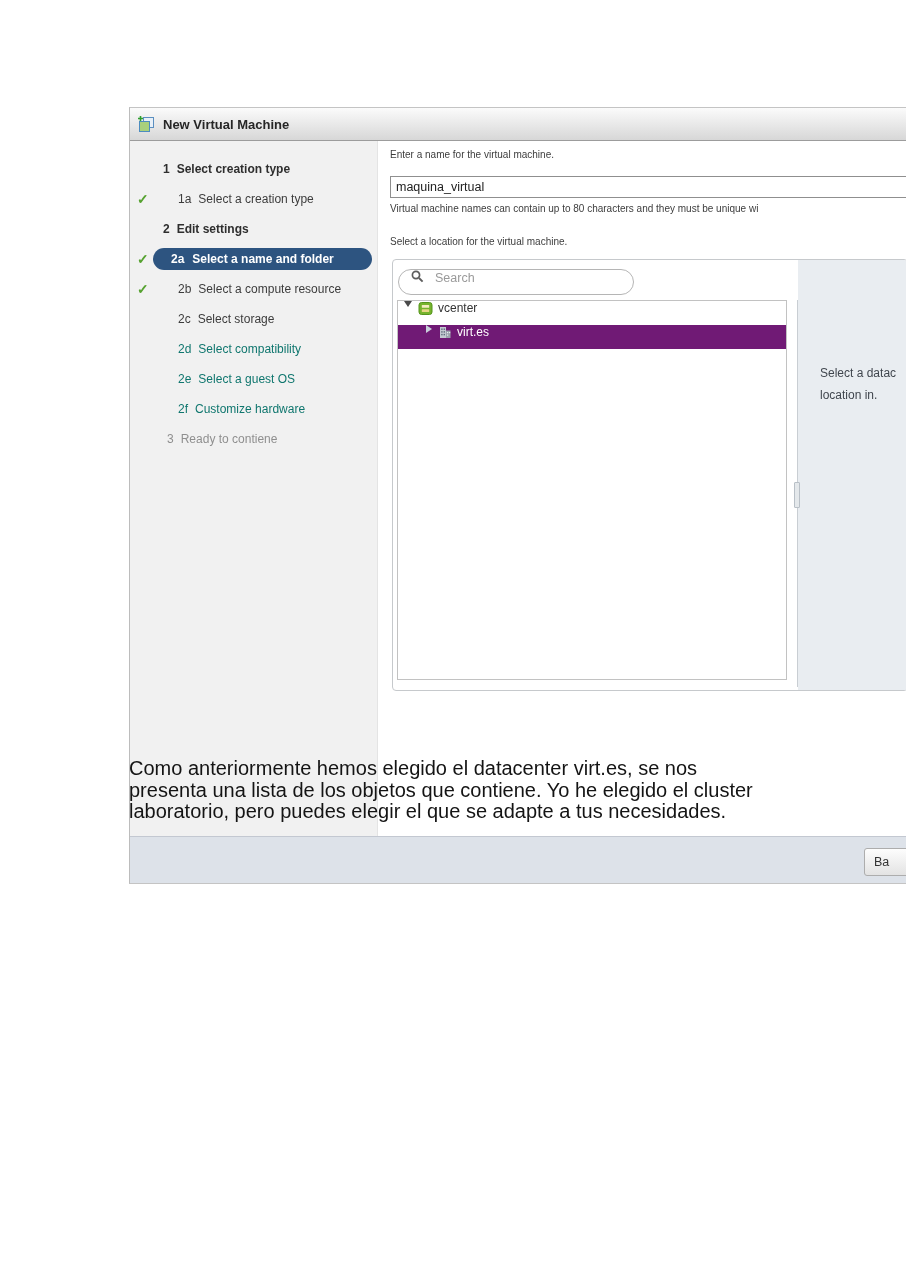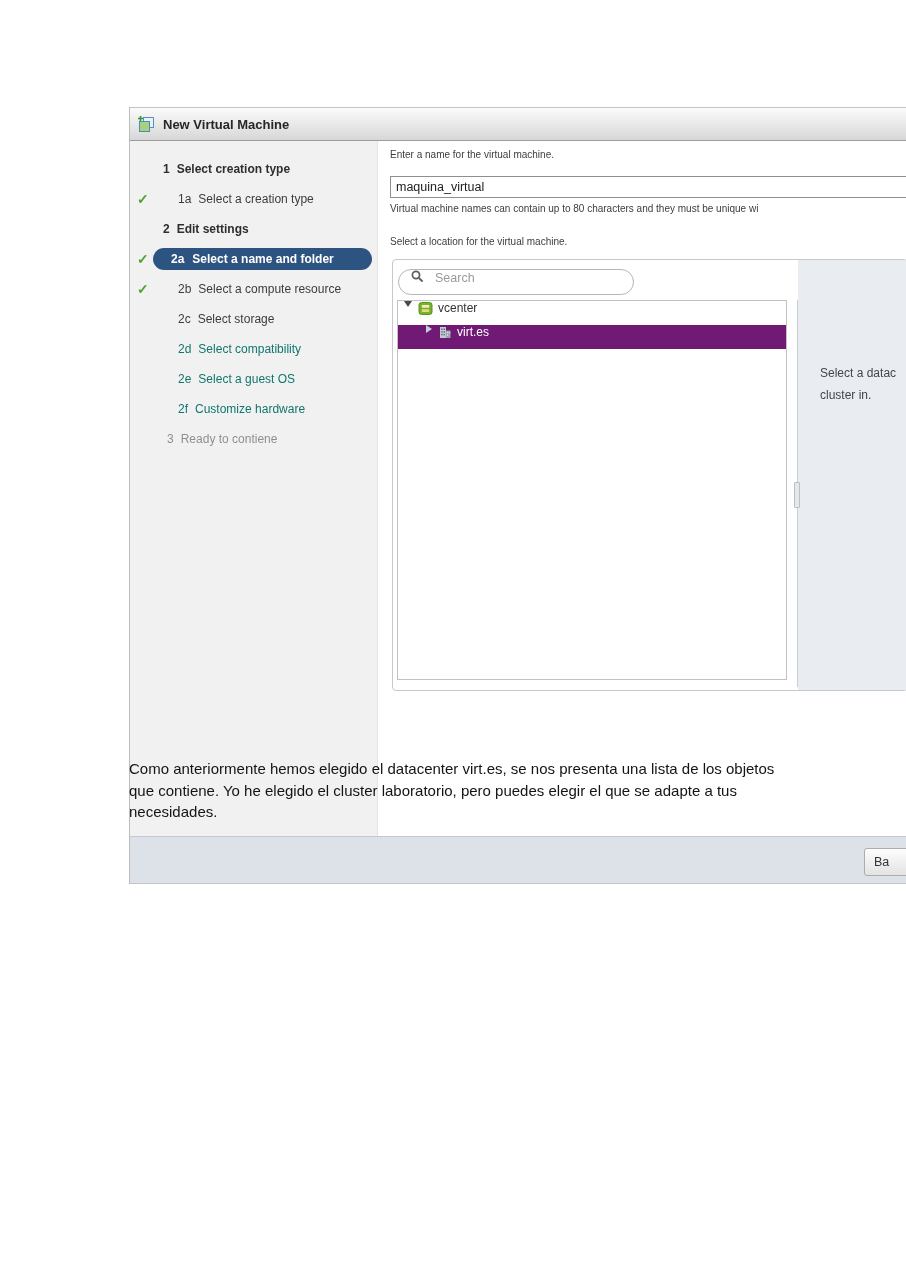--- a/index.html
+++ b/index.html
@@ -90,21 +90,21 @@
   }
   .btn-back{
     position:absolute;right:-6px;top:11px;width:48px;height:28px;
     background:linear-gradient(#fdfdfd,#e3e3e3);border:1px solid #adadad;border-radius:3px;
     font-size:12.5px;color:#333;font-family:"Liberation Sans",sans-serif;
     text-align:left;padding-left:9px;
   }
   
   .paragraph{
     position:absolute;left:129px;top:758px;width:648px;
-    font-size:15px;line-height:21.5px;color:#141414;
+    font-size:20px;line-height:21.5px;color:#141414;
   }
 </style>
 </head>
 <body>
 
 <div class="page">
 
   <div class="dialog">
 
     <div class="titlebar">
@@ -169,21 +169,21 @@
       <div class="main">
         <div class="lbl" style="top:8px;">Enter a name for the virtual machine.</div>
         <input class="name-input" type="text" value="maquina_virtual" style="">
         <div class="lbl" style="top:62px;">Virtual machine names can contain up to 80 characters and they must be unique wi</div>
         <div class="lbl" style="top:95px;">Select a location for the virtual machine.</div>
 
         <div class="locator">
           <div class="rightpanel">
             <div class="note">
               <div>Select a datac</div>
-              <div>cluster in.</div>
+              <div>location in.</div>
             </div>
           </div>
 
           <div class="searchbox">
             <span style="display:inline-flex;">
               <svg width="13" height="13" viewBox="0 0 13 13">
                 <circle cx="5" cy="5" r="3.6" fill="none" stroke="#5d5d5d" stroke-width="1.7"></circle>
                 <line x1="8" y1="8" x2="11.6" y2="11.6" stroke="#5d5d5d" stroke-width="1.9"></line>
               </svg>
             </span>

